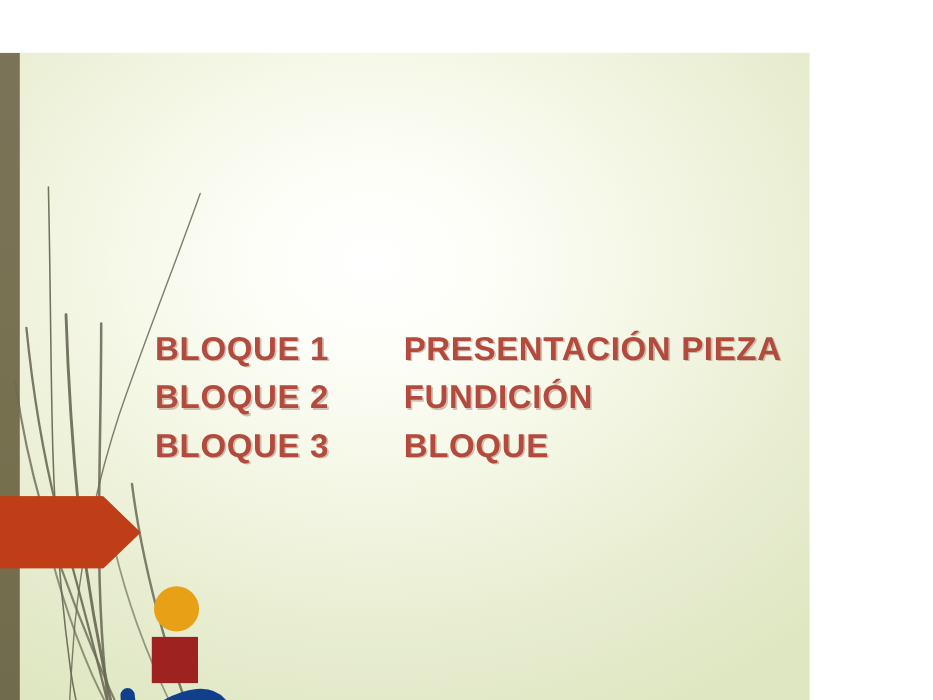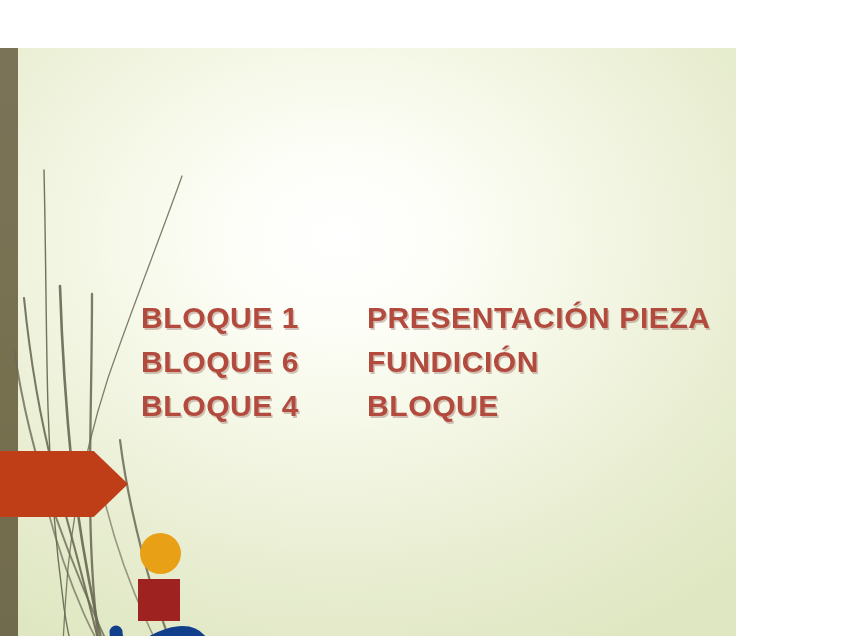--- a/index.html
+++ b/index.html
@@ -158,23 +158,23 @@
     </svg>
   </div>
 
   <div class="text-block">
 
     <div class="line">
       <span class="label">BLOQUE 1</span><span class="value">PRESENTACIÓN PIEZA</span>
     </div>
 
     <div class="line">
-      <span class="label">BLOQUE 6</span><span class="value">FUNDICIÓN</span>
+      <span class="label">BLOQUE 2</span><span class="value">FUNDICIÓN</span>
     </div>
 
 
     <div class="line">
-      <span class="label">BLOQUE 4</span><span class="value">BLOQUE</span>
+      <span class="label">BLOQUE 3</span><span class="value">BLOQUE</span>
     </div>
 
   </div>
 
 </div>
 
 </body></html>

